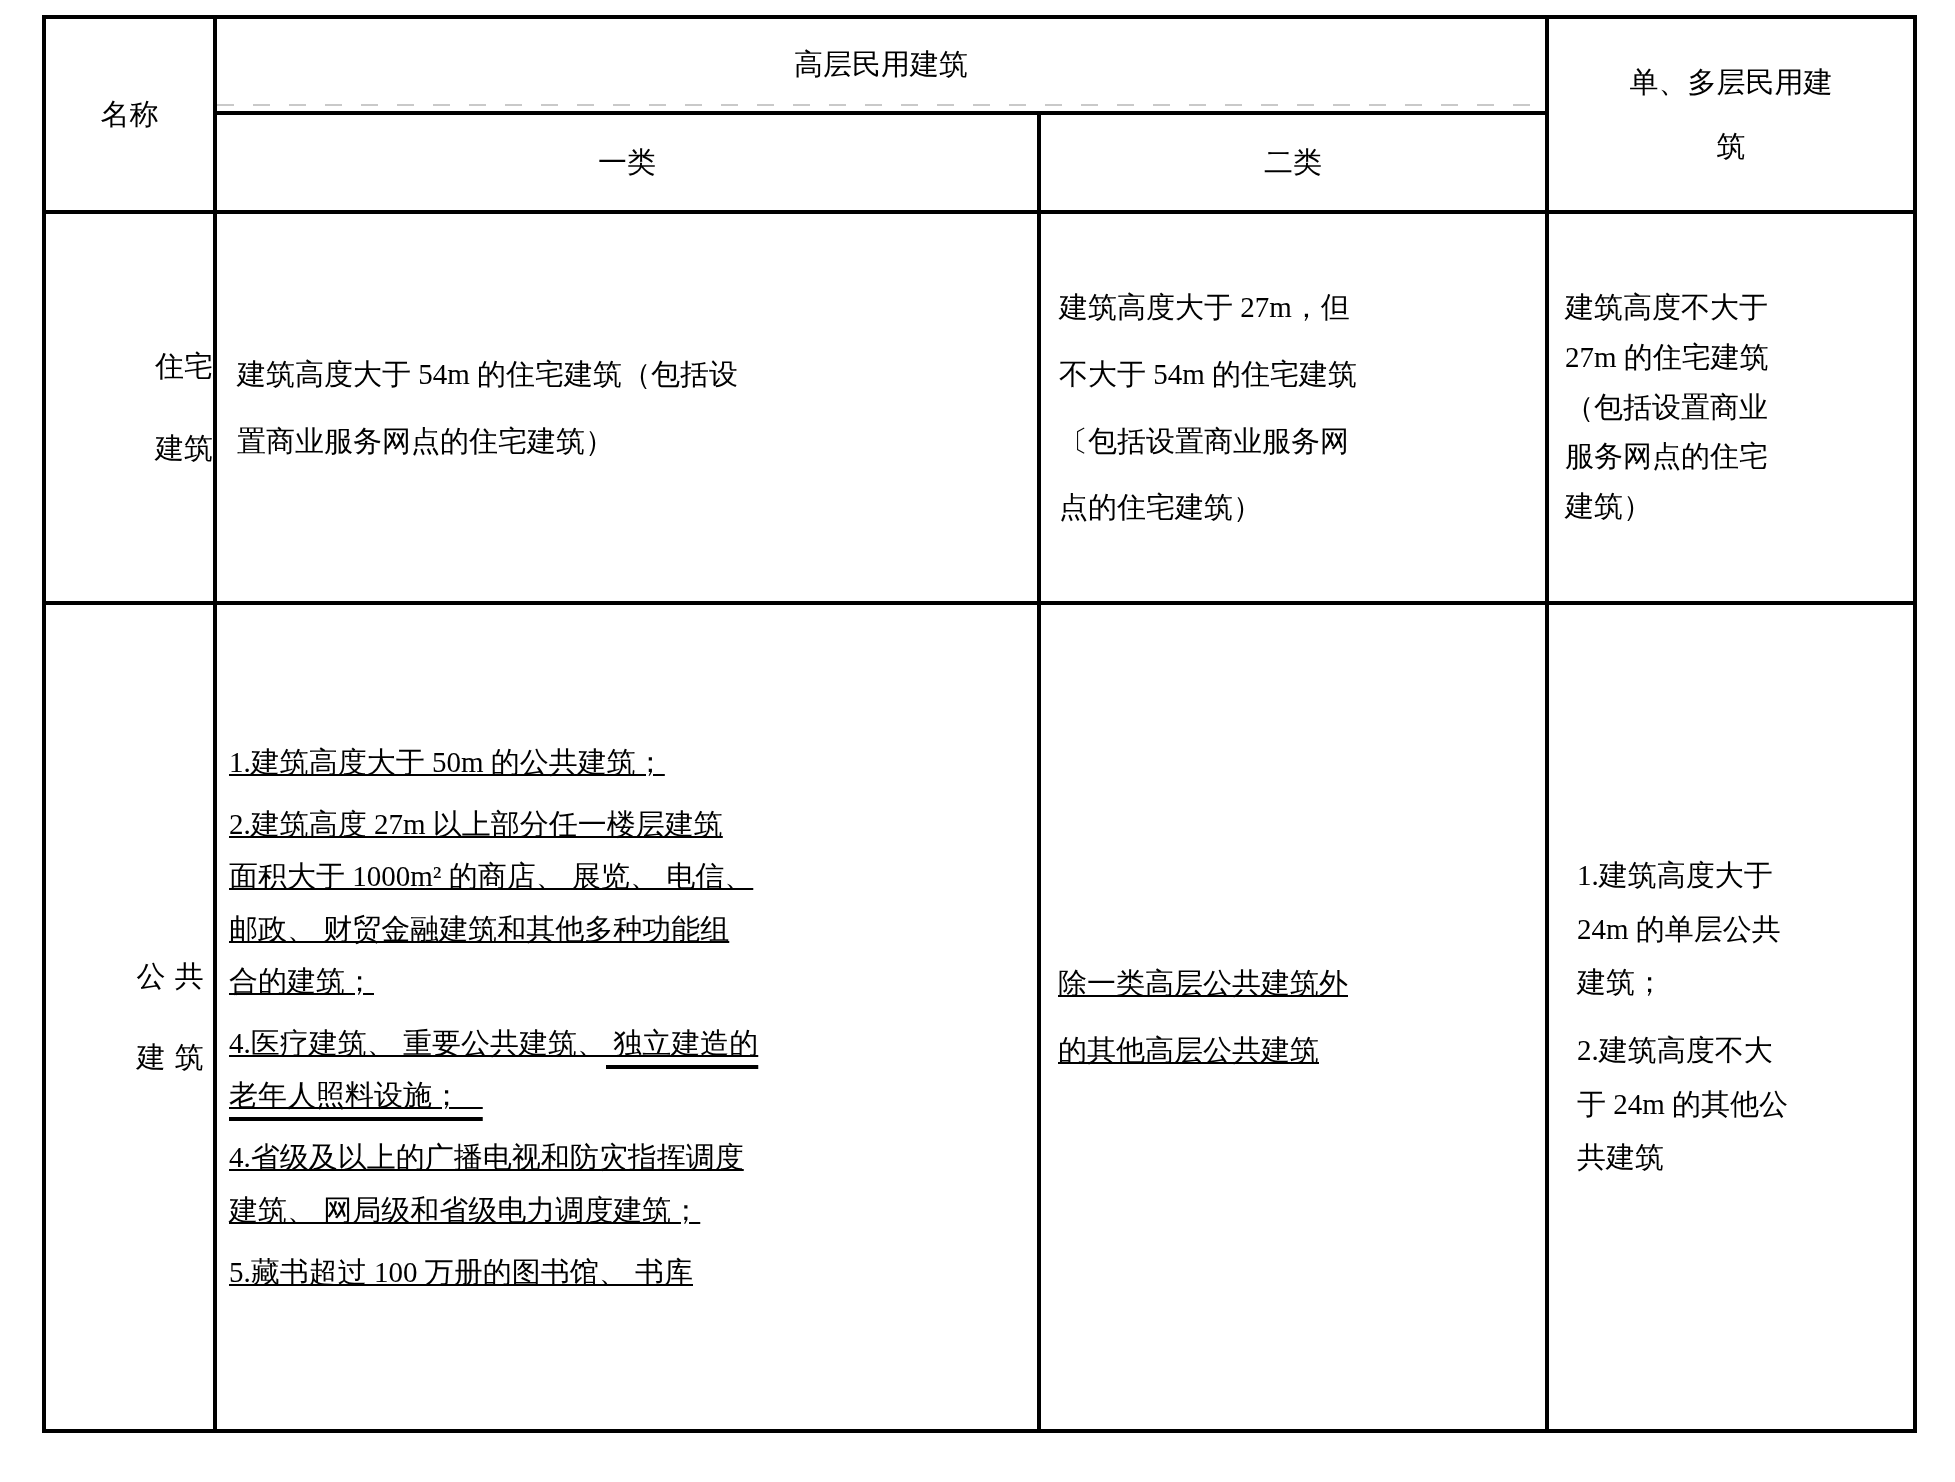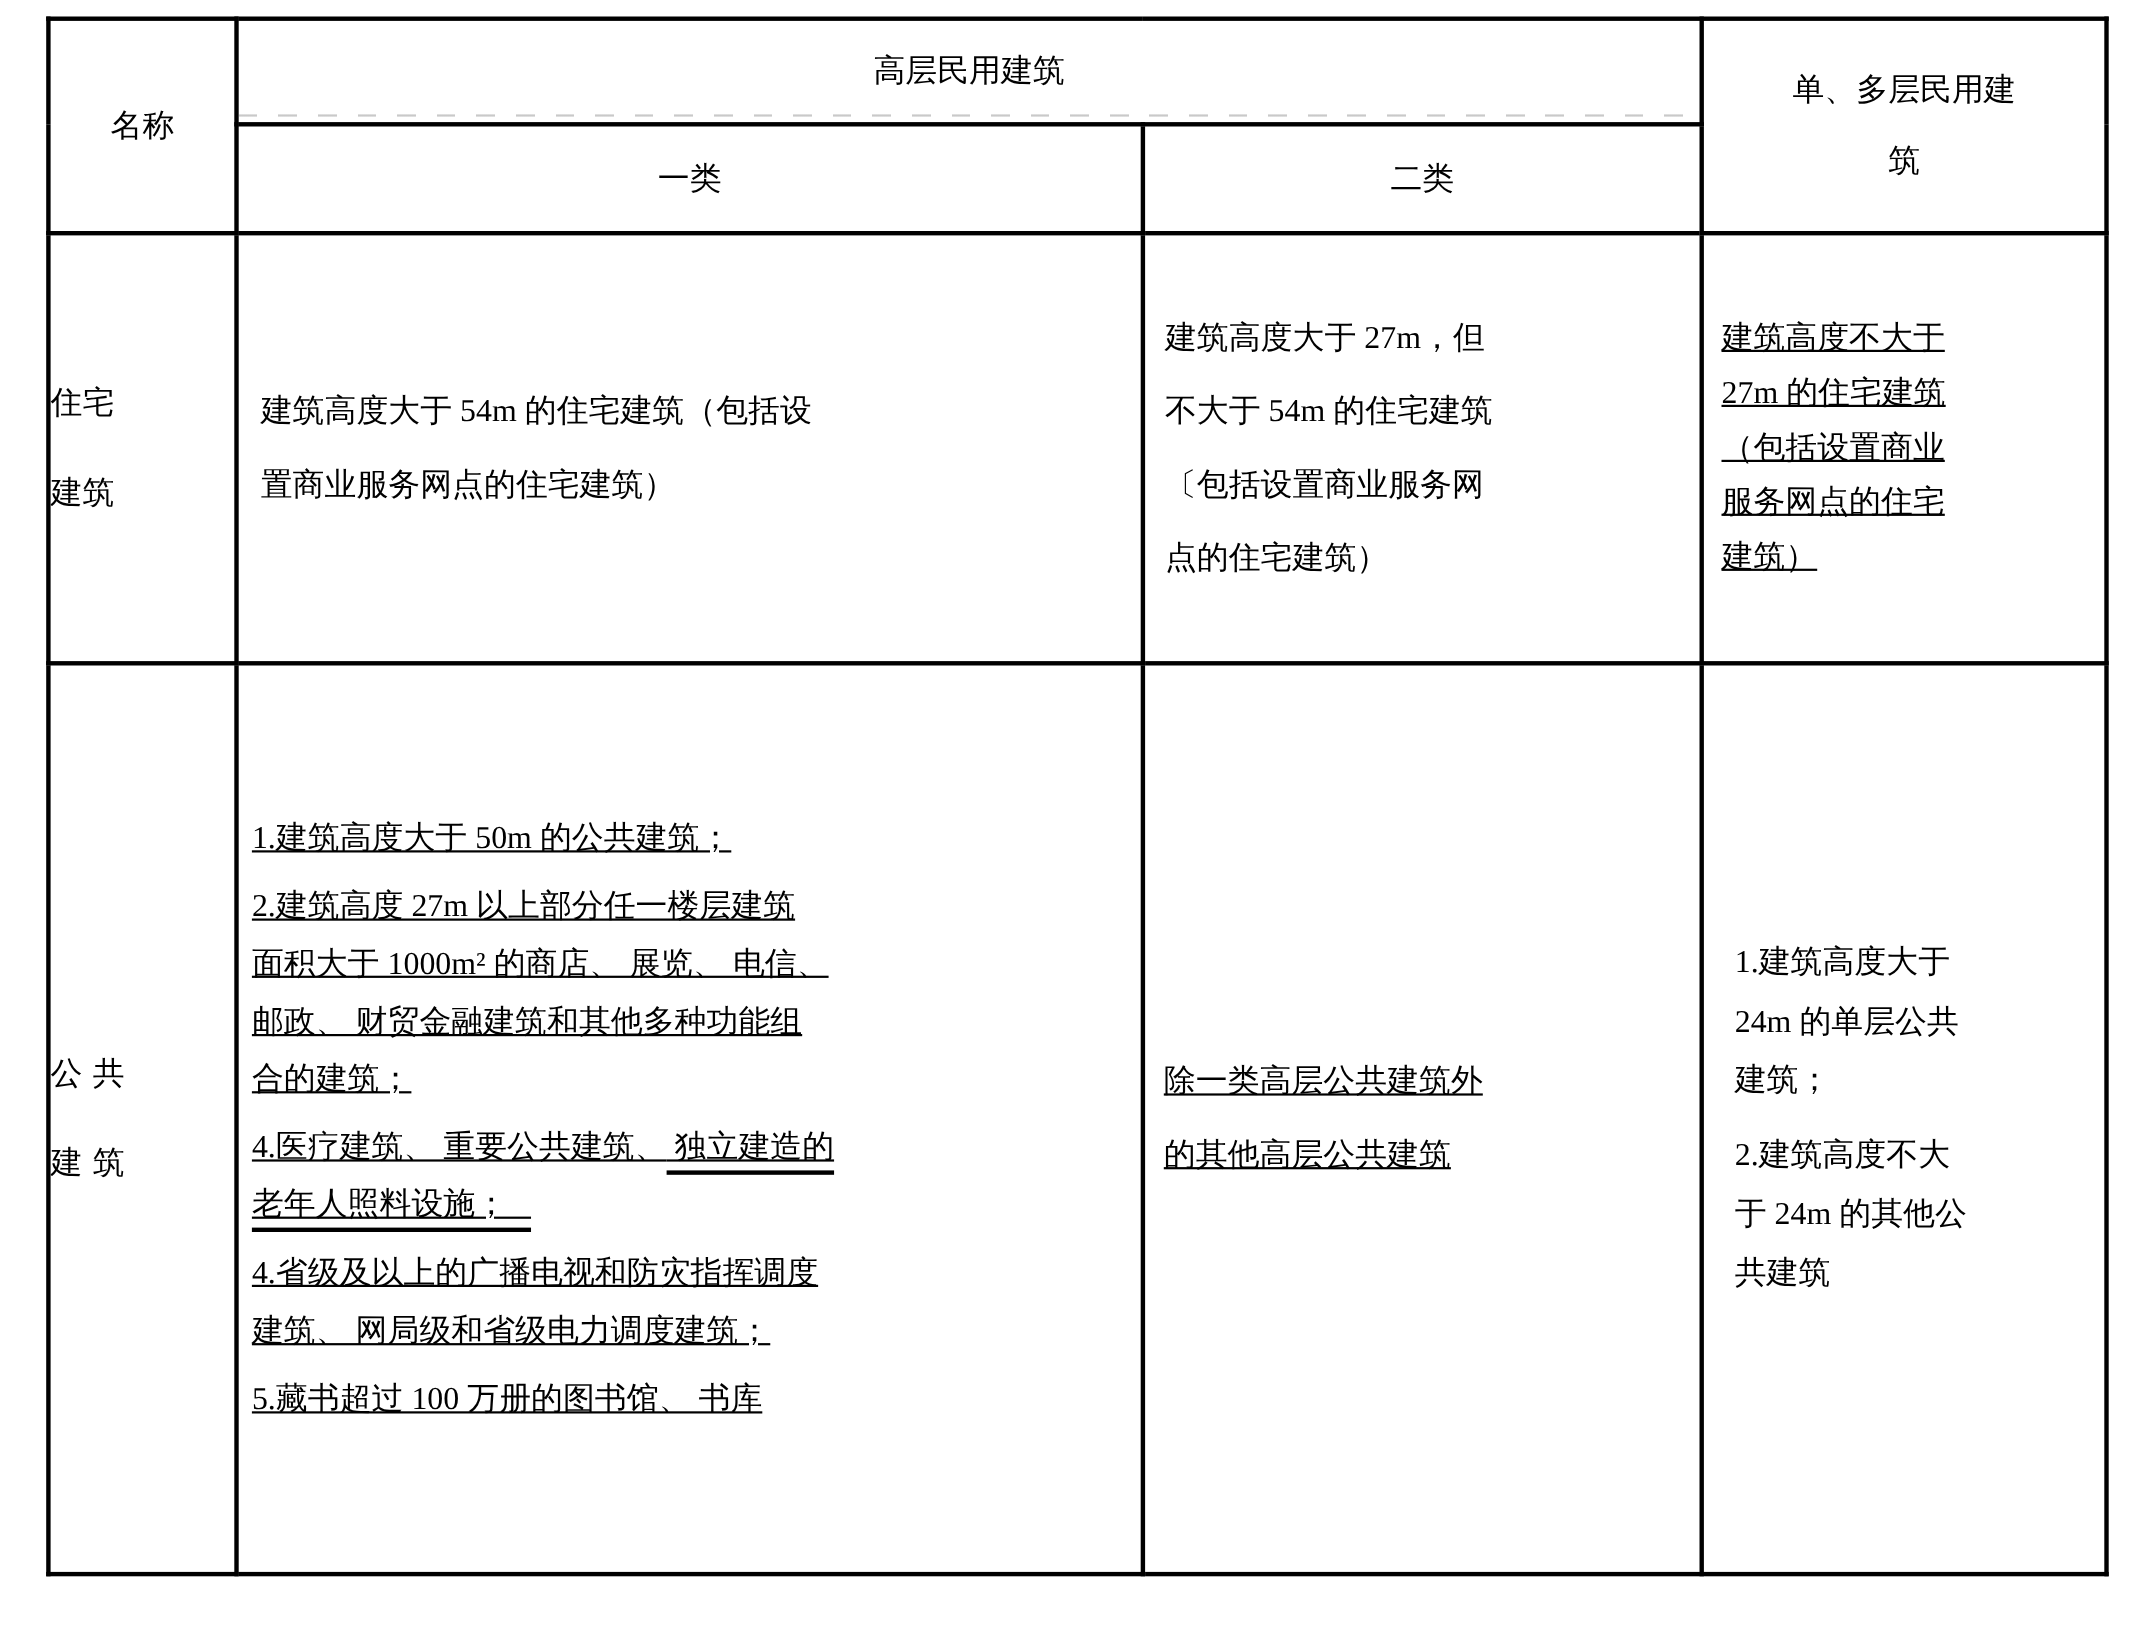--- a/index.html
+++ b/index.html
@@ -36,26 +36,26 @@
   
   td.hl-cell {
     background-image: repeating-linear-gradient(90deg, #c9c9c9 0 17px, rgba(0,0,0,0) 17px 36px);
     background-size: 100% 2px;
     background-repeat: no-repeat;
     background-position: left calc(100% - 5px);
   }
 
   td.single-multi-head { line-height: 2.2em; }
 
-  td.row-label { text-align: left; line-height: 2.8em; }
+  td.row-label { text-align: right; line-height: 2.8em; }
   td.row-label.public-label { letter-spacing: 0.32em; font-family: Liberation Serif, serif; }
 
   td.res-c1 { padding: 0 6px 0 20px; line-height: 2.3em; }
   td.res-c2 { padding: 0 6px 0 18px; line-height: 2.3em; }
-  td.res-sm { padding: 0 4px 0 16px; line-height: 1.72em; text-decoration: underline; }
+  td.res-sm { padding: 0 4px 0 16px; line-height: 1.72em; }
 
   td.pub-c1 { padding: 10px 6px 10px 12px; line-height: 1.8em; text-decoration: underline; }
   td.pub-c1 p { margin: 10px 0; }
   td.pub-c2 { padding: 0 6px 0 17px; line-height: 2.3em; text-decoration: underline; }
   td.pub-sm { padding: 0 4px 0 16px; line-height: 1.85em; }
   td.pub-sm p { margin: 14px 12px; }
 
   .ul {
     text-decoration: underline;
     text-decoration-thickness: 4px;

